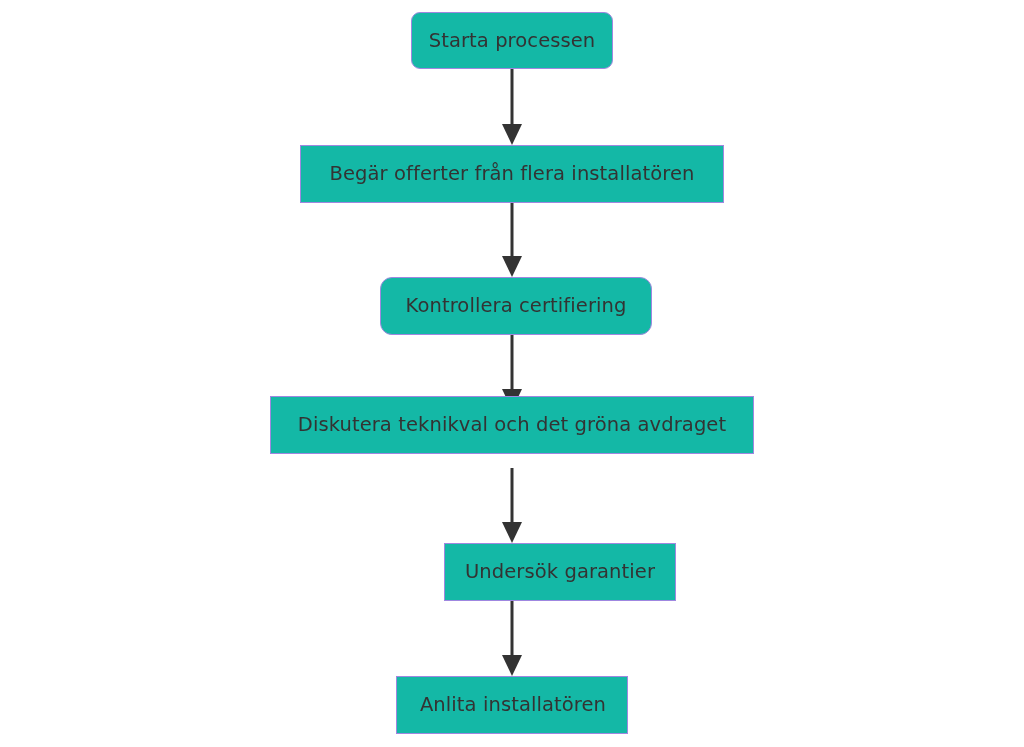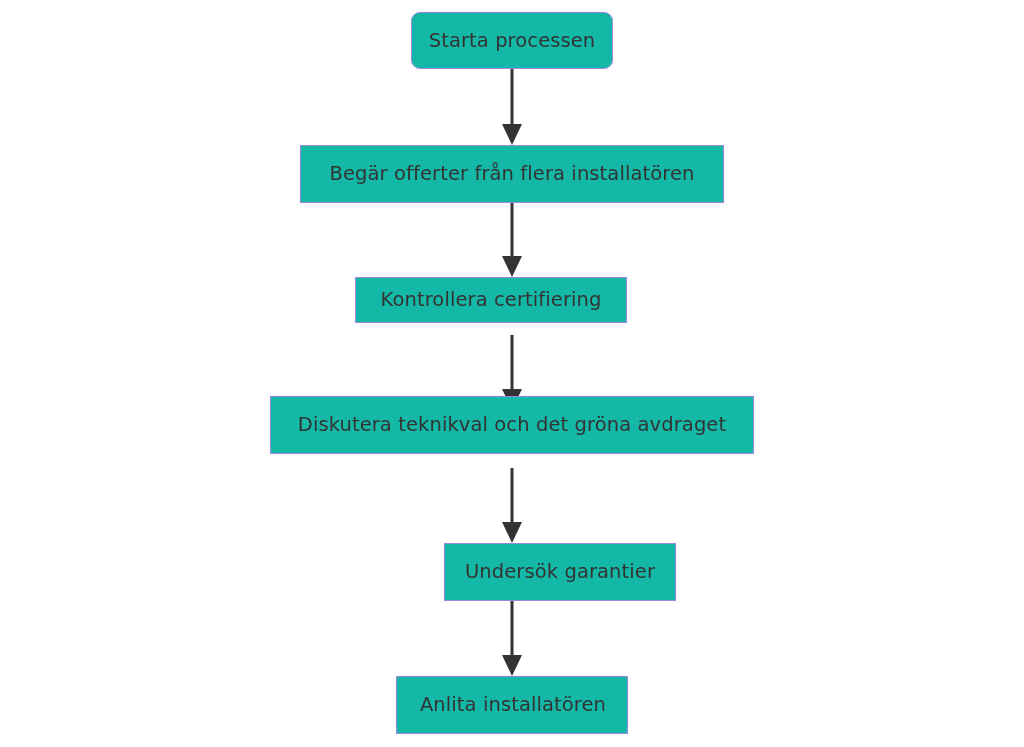--- a/index.html
+++ b/index.html
@@ -90,21 +90,21 @@
   </div>
 
   <div class="node rounded" style="left:411px; top:12px; width:202px; height:57px;">
     <span class="node-label">Starta processen</span>
   </div>
 
   <div class="node" style="left:300px; top:145px; width:424px; height:58px;">
     <span class="node-label">Begär offerter från flera installatören</span>
   </div>
 
-  <div class="node" style="left:355px; top:277px; width:272px; height:46px;">
+  <div class="node" style="left:380px; top:277px; width:272px; height:58px;border-radius:12px;">
     <span class="node-label">Kontrollera certifiering</span>
   </div>
 
   <div class="node" style="left:270px; top:396px; width:484px; height:58px;">
     <span class="node-label">Diskutera teknikval och det gröna avdraget</span>
   </div>
 
   <div class="node" style="left:396px; top:543px; width:232px; height:58px;margin-left:48px;">
     <span class="node-label">Undersök garantier</span>
   </div>

